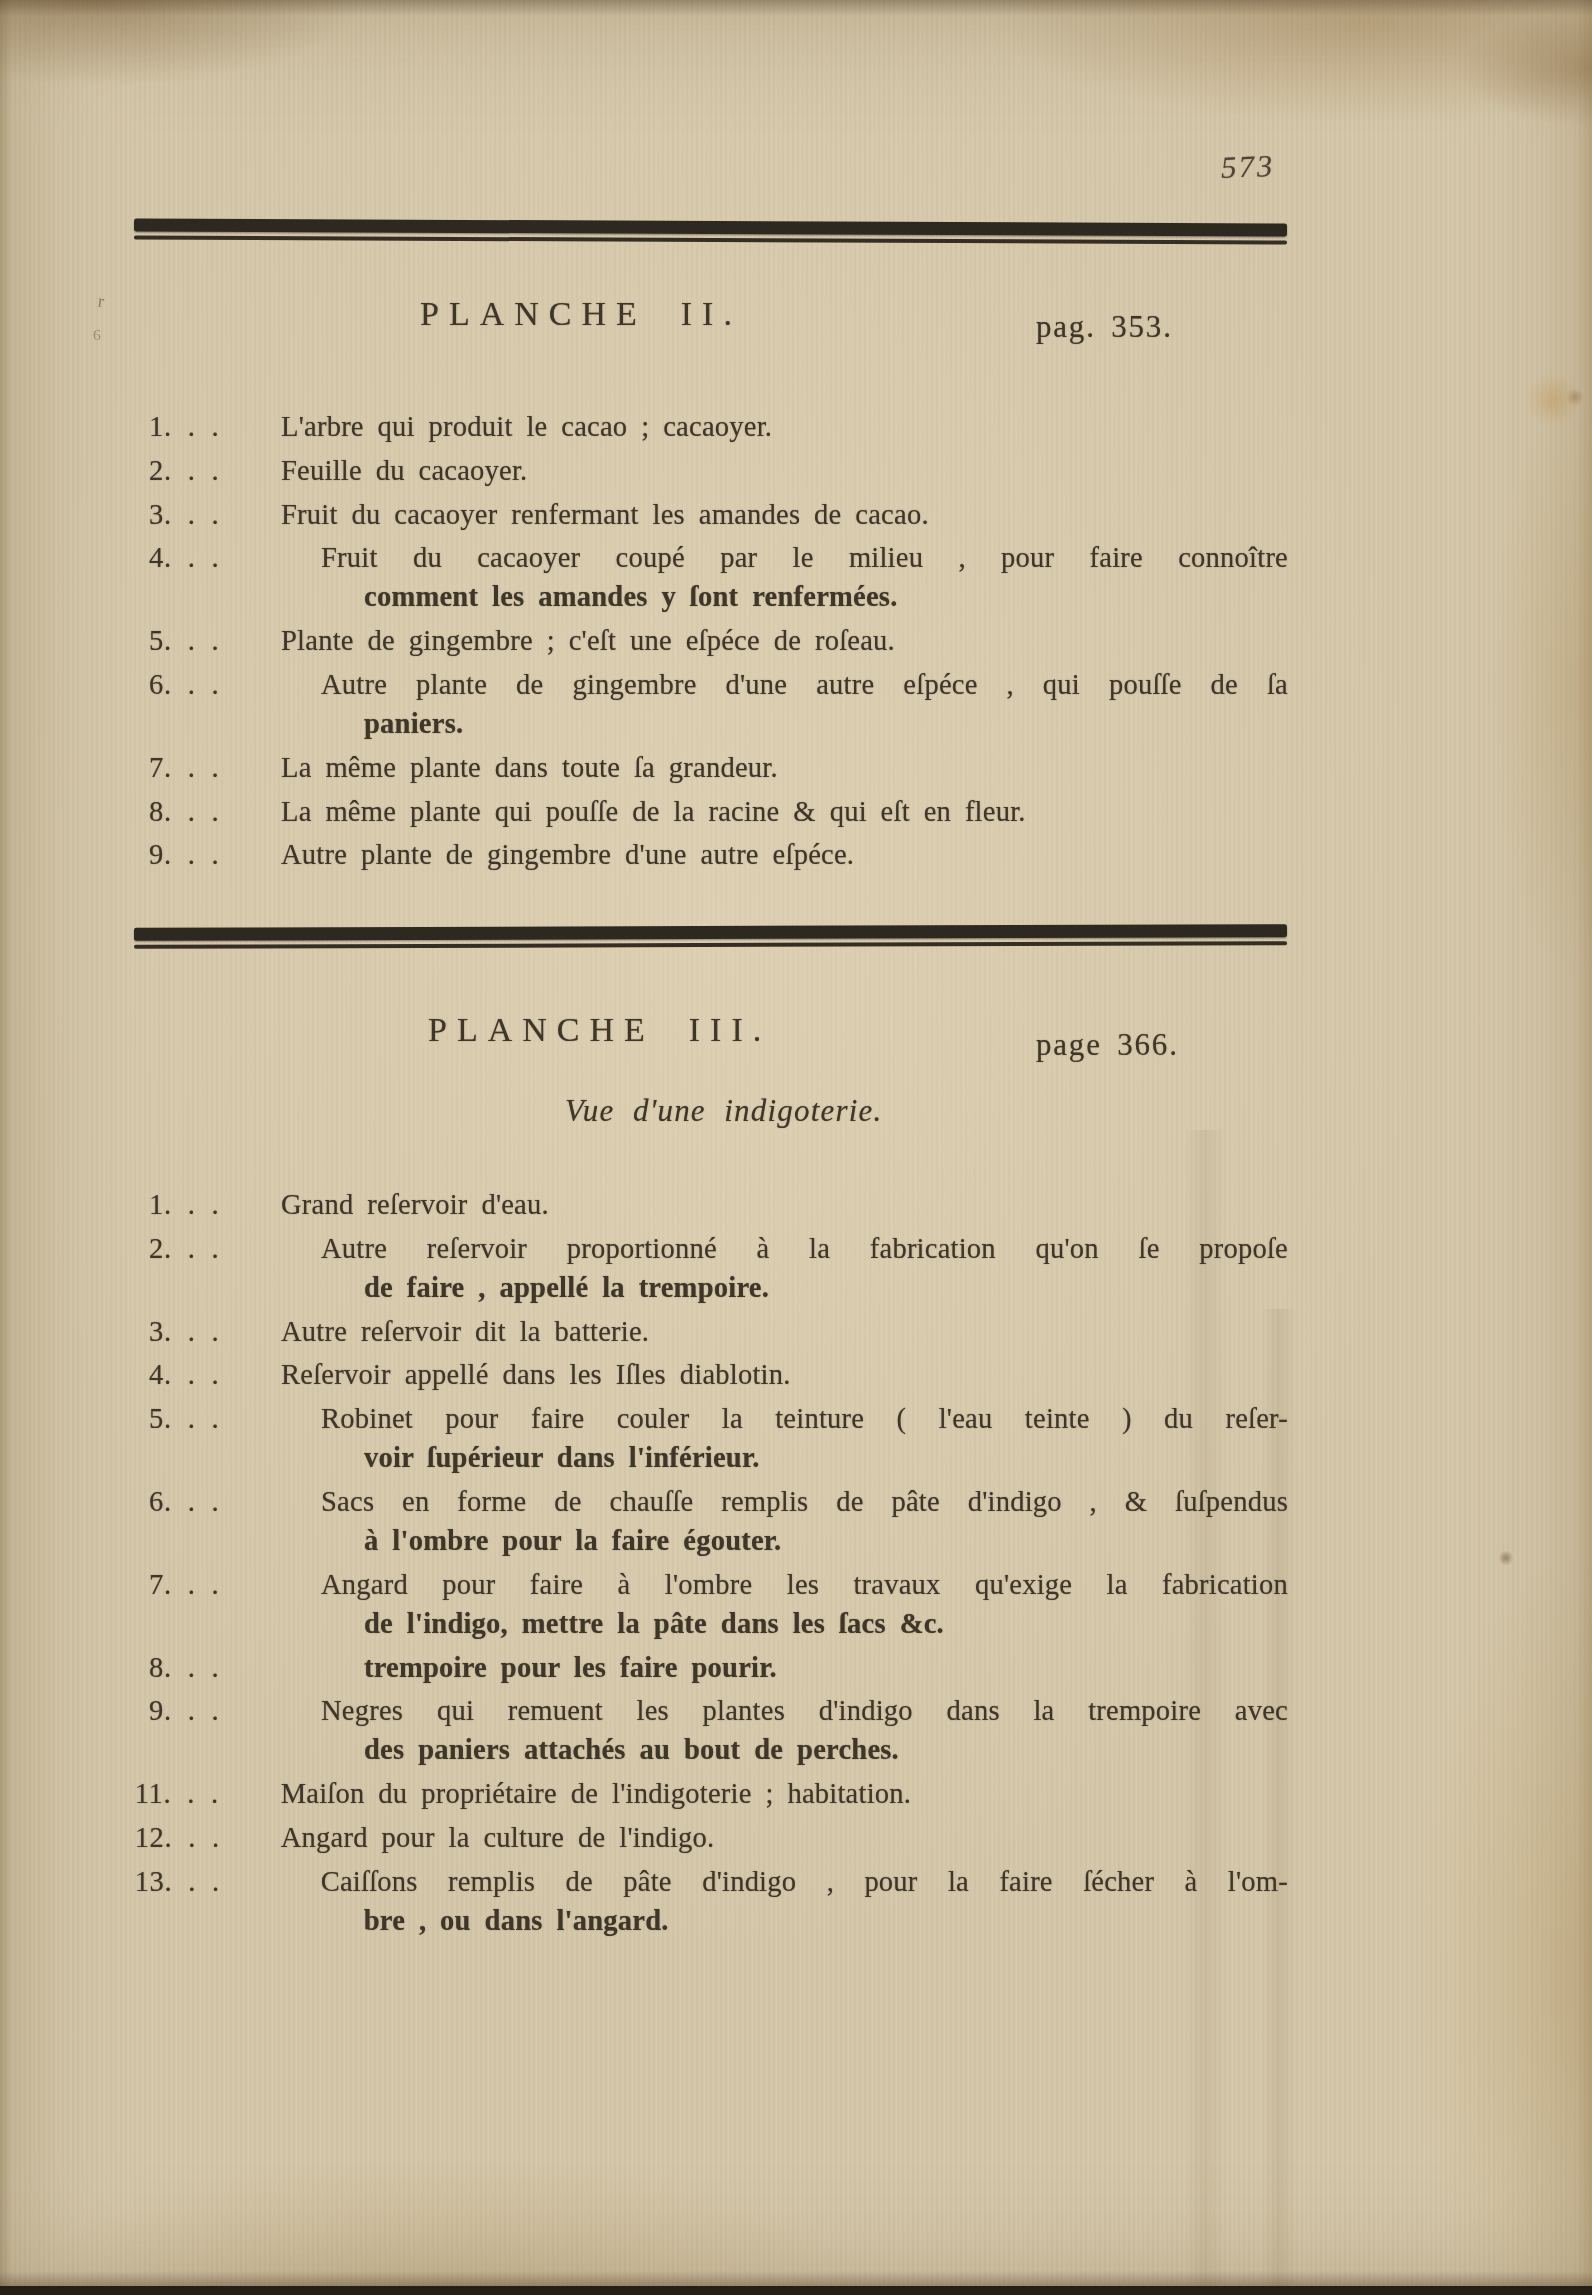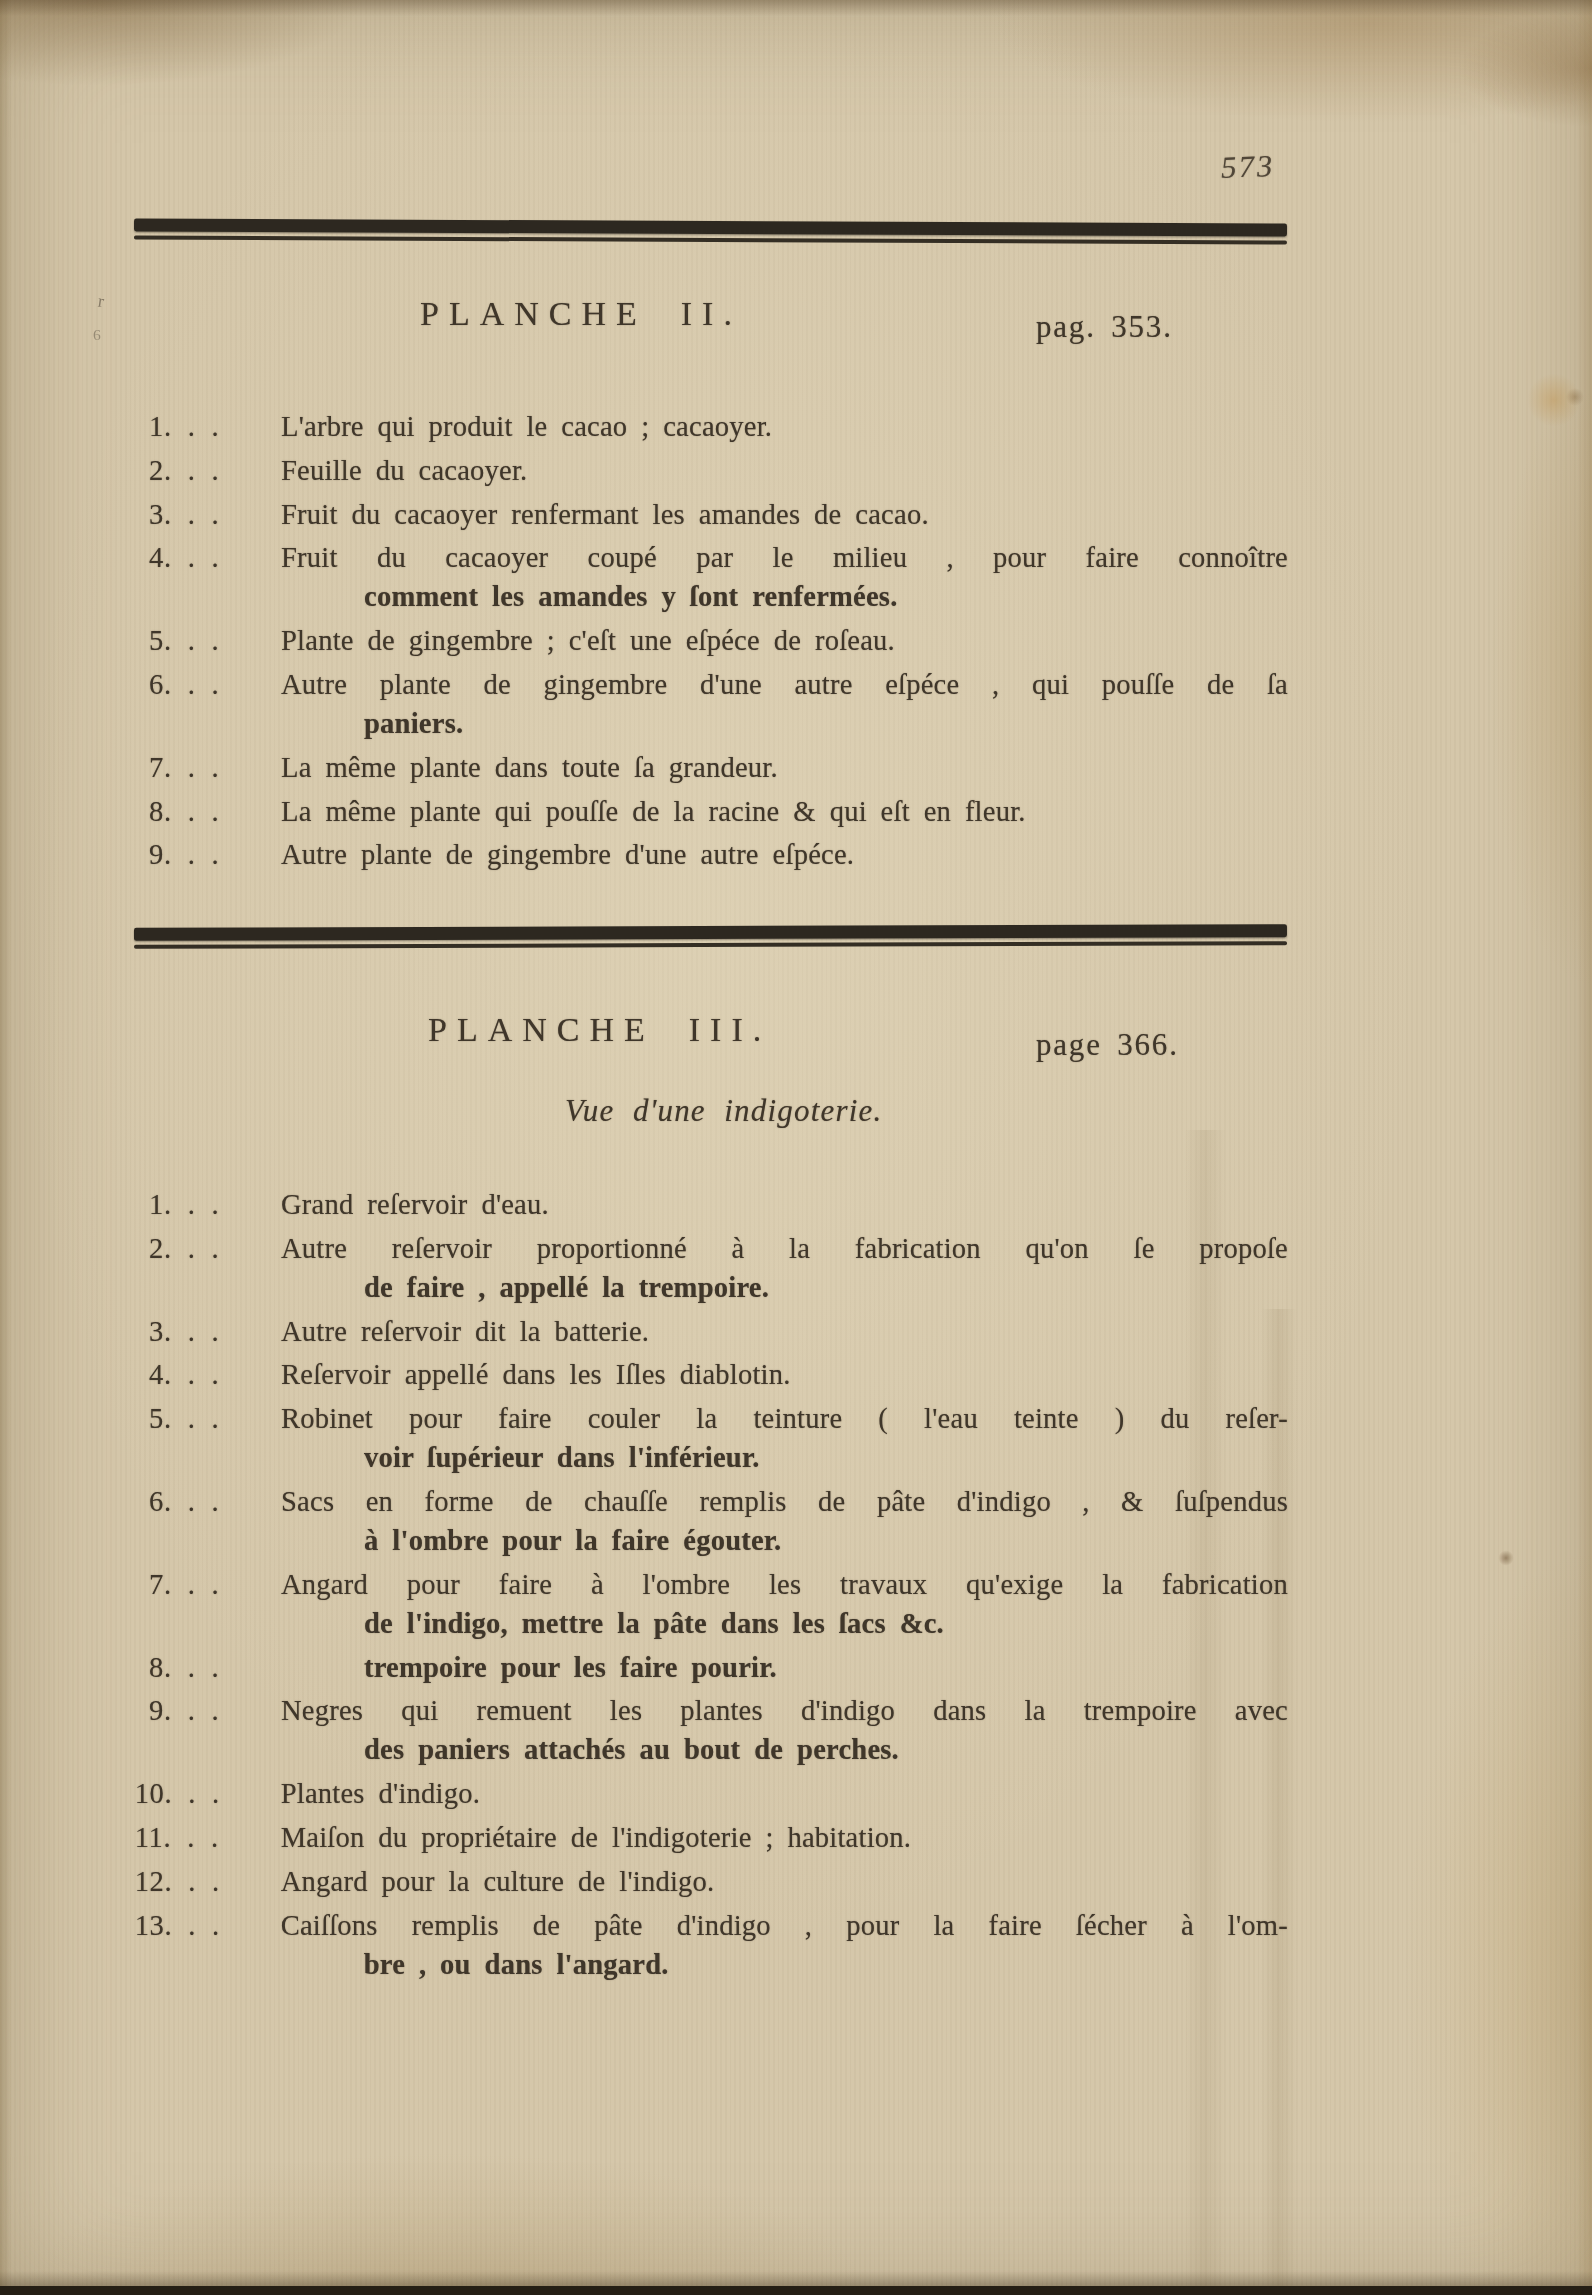--- a/index.html
+++ b/index.html
@@ -59,21 +59,21 @@
   .list{position:absolute;left:149px;width:1139px;font-size:28.6px;line-height:39px;
     word-spacing:6.5px;letter-spacing:0.2px;}
   .list-1{top:407px;}
   .list-2{top:1185px;}
   .item{display:flex;margin:0 0 4.8px 0;}
   .marker{flex:0 0 132px;word-spacing:8.3px;letter-spacing:0.6px;}
   .marker.wide{margin-left:-14.3px;flex-basis:146px;}
   .marker.tight{letter-spacing:1.2px;}
   .text{flex:1;min-width:0;}
   .line{display:block;}
-  .line.jl{text-align:justify;text-align-last:justify;}
+  .line.jl{text-align:justify;text-align-last:justify;margin-left:40px;}
   .line.cont{padding-left:83px;font-weight:bold;}
 
   .margin-mark{position:absolute;font-size:18px;opacity:0.5;}
   .mark-a{left:98px;top:291px;transform:rotate(8deg);}
   .mark-b{left:93px;top:326px;font-size:15.5px;opacity:0.4;}
 </style>
 </head>
 <body>
 
 <div class="page">
@@ -217,26 +217,20 @@
         </div>
       </div>
       <div class="item">
         <span class="marker">9. . .</span>
         <div class="text">
           <div class="line jl">Negres qui remuent les plantes d'indigo dans la trempoire avec</div>
           <div class="line cont">des paniers attachés au bout de perches.</div>
         </div>
       </div>
       <div class="item">
-        <span class="marker wide">10. . .</span>
-        <div class="text">
-          <div class="line">Plantes d'indigo.</div>
-        </div>
-      </div>
-      <div class="item">
         <span class="marker wide">11. . .</span>
         <div class="text">
           <div class="line">Maiſon du propriétaire de l'indigoterie ; habitation.</div>
         </div>
       </div>
       <div class="item">
         <span class="marker wide">12. . .</span>
         <div class="text">
           <div class="line">Angard pour la culture de l'indigo.</div>
         </div>

